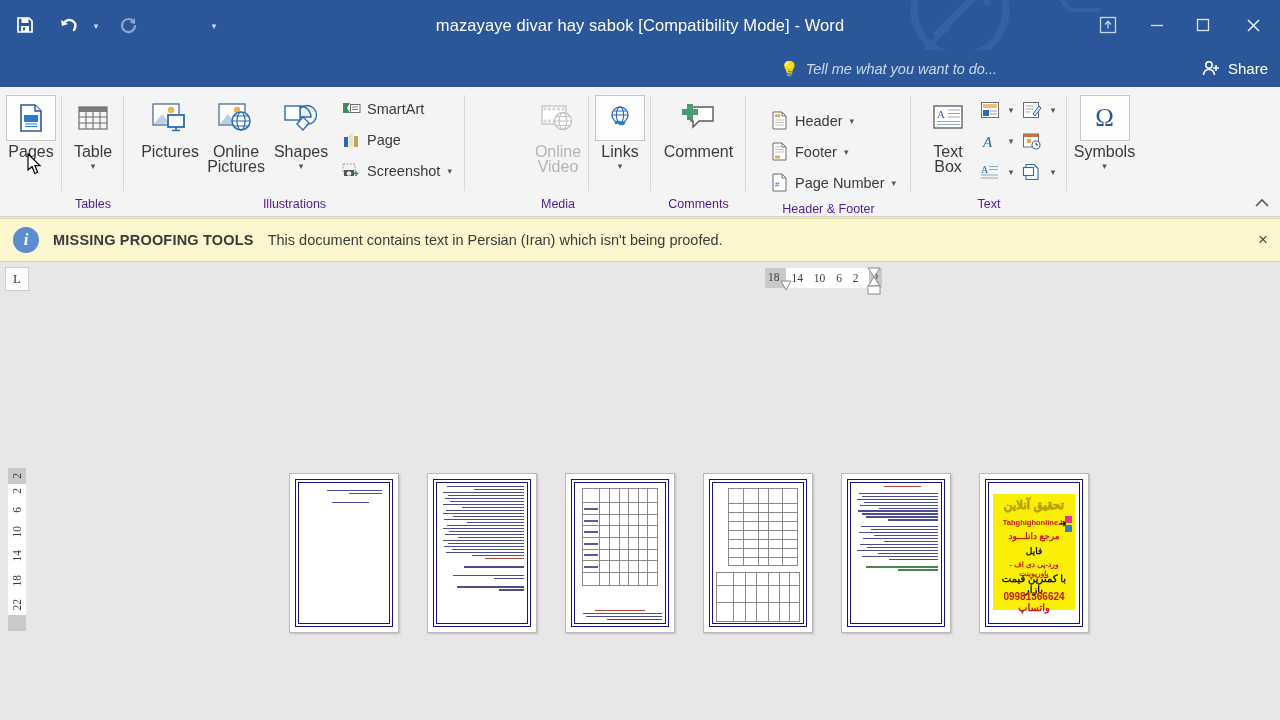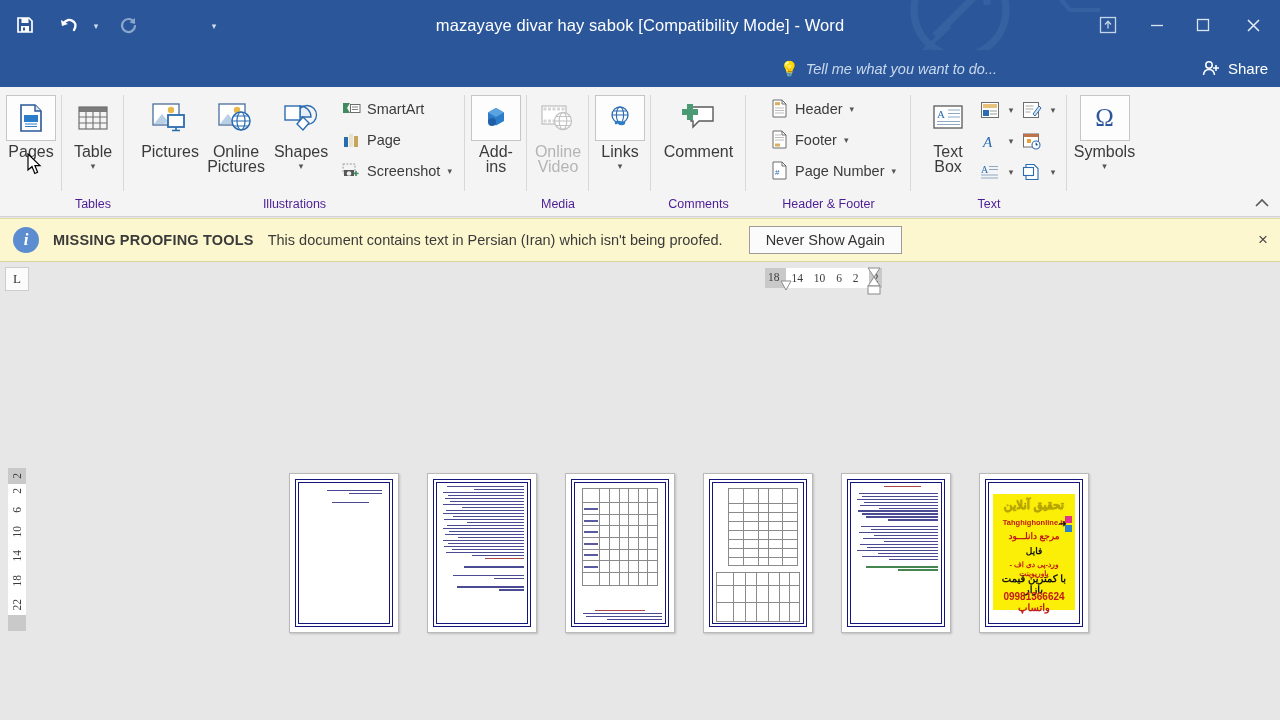--- a/index.html
+++ b/index.html
@@ -421,36 +421,20 @@
               </svg>
             </span>
             <span>Screenshot</span>
             <span class="scaret">▾</span>
           </div>
         </div>
       </div>
       <div class="rgroup-label">Illustrations</div>
     </div>
 
-    <div class="rgroup" style="left:465px; width:62px;">
-      <div class="rgroup-body">
-        <div class="bigbtn boxed">
-          <div class="ico">
-            <svg width="28" height="28" viewBox="0 0 28 28">
-              <path d="M14 4 L22 8.5 L22 17 L14 21.5 L6 17 L6 8.5 Z" fill="#2b7cc9"></path>
-              <path d="M14 4 L22 8.5 L14 13 L6 8.5 Z" fill="#5ba3e0"></path>
-              <circle cx="10" cy="18" r="4" fill="#1f5fa8"></circle>
-            </svg>
-          </div>
-          <div class="lbl">Add-
-ins</div>
-        </div>
-      </div>
-      <div class="rgroup-label"></div>
-    </div>
 
     <div class="rgroup" style="left:527px; width:62px;">
       <div class="rgroup-body">
         <div class="bigbtn disabled">
           <div class="ico">
             <svg width="36" height="30" viewBox="0 0 36 30">
               <rect x="2" y="3" width="24" height="18" fill="#fff" stroke="#bdbdbd" stroke-width="1.2"></rect>
               <g fill="#d6d6d6">
                 <rect x="3.5" y="4.5" width="3" height="3"></rect>
                   <rect x="8" y="4.5" width="3" height="3"></rect>
@@ -500,21 +484,21 @@
               <path d="M8 3 h6 v5 h5 v6 h-5 v5 h-6 v-5 h-5 v-6 h5 Z" fill="#4a9b73"></path>
             </svg>
           </div>
           <div class="lbl">Comment</div>
         </div>
       </div>
       <div class="rgroup-label">Comments</div>
     </div>
 
     <div class="rgroup" style="left:746px; width:165px;">
-      <div class="rgroup-body" style="align-items:flex-start;">
+      <div class="rgroup-body" style="align-items:flex-start;margin-top:12px;">
         <div style="padding-top:2px; padding-left:6px;">
           <div class="smallrow">
             <span class="sico">
               <svg width="17" height="19" viewBox="0 0 17 19">
                 <path d="M2 1 h9 l4 4 v13 H2 Z" fill="#fff" stroke="#6d6d6d" stroke-width="1"></path>
                 <path d="M11 1 v4 h4" fill="none" stroke="#6d6d6d" stroke-width="1"></path>
                 <rect x="4" y="3.2" width="5" height="3" fill="#d8ae5e"></rect>
                 <path d="M4 9 h9 M4 11.5 h9 M4 14 h9" stroke="#b5b5b5" stroke-width=".9"></path>
               </svg>
             </span>
@@ -638,21 +622,20 @@
       <svg width="16" height="12" viewBox="0 0 16 12">
           <path d="M2 9 L8 3 L14 9" fill="none" stroke="#5b5b5b" stroke-width="1.7"></path>
         </svg>
     </div>
   </div>
 
   <div class="msgbar">
     <div class="msg-info">i</div>
     <div class="msg-strong">MISSING PROOFING TOOLS</div>
     <div class="msg-text">This document contains text in Persian (Iran) which isn't being proofed.</div>
-    <div class="msg-btn">Never Show Again</div>
     <div class="msg-close">×</div>
   </div>
 
   <div class="canvas">
 
     <div class="tabsel">L</div>
 
     <div class="hruler" style="left:765px;">
       <div class="pad"></div>
       <div class="strip" style="width:88px;">

